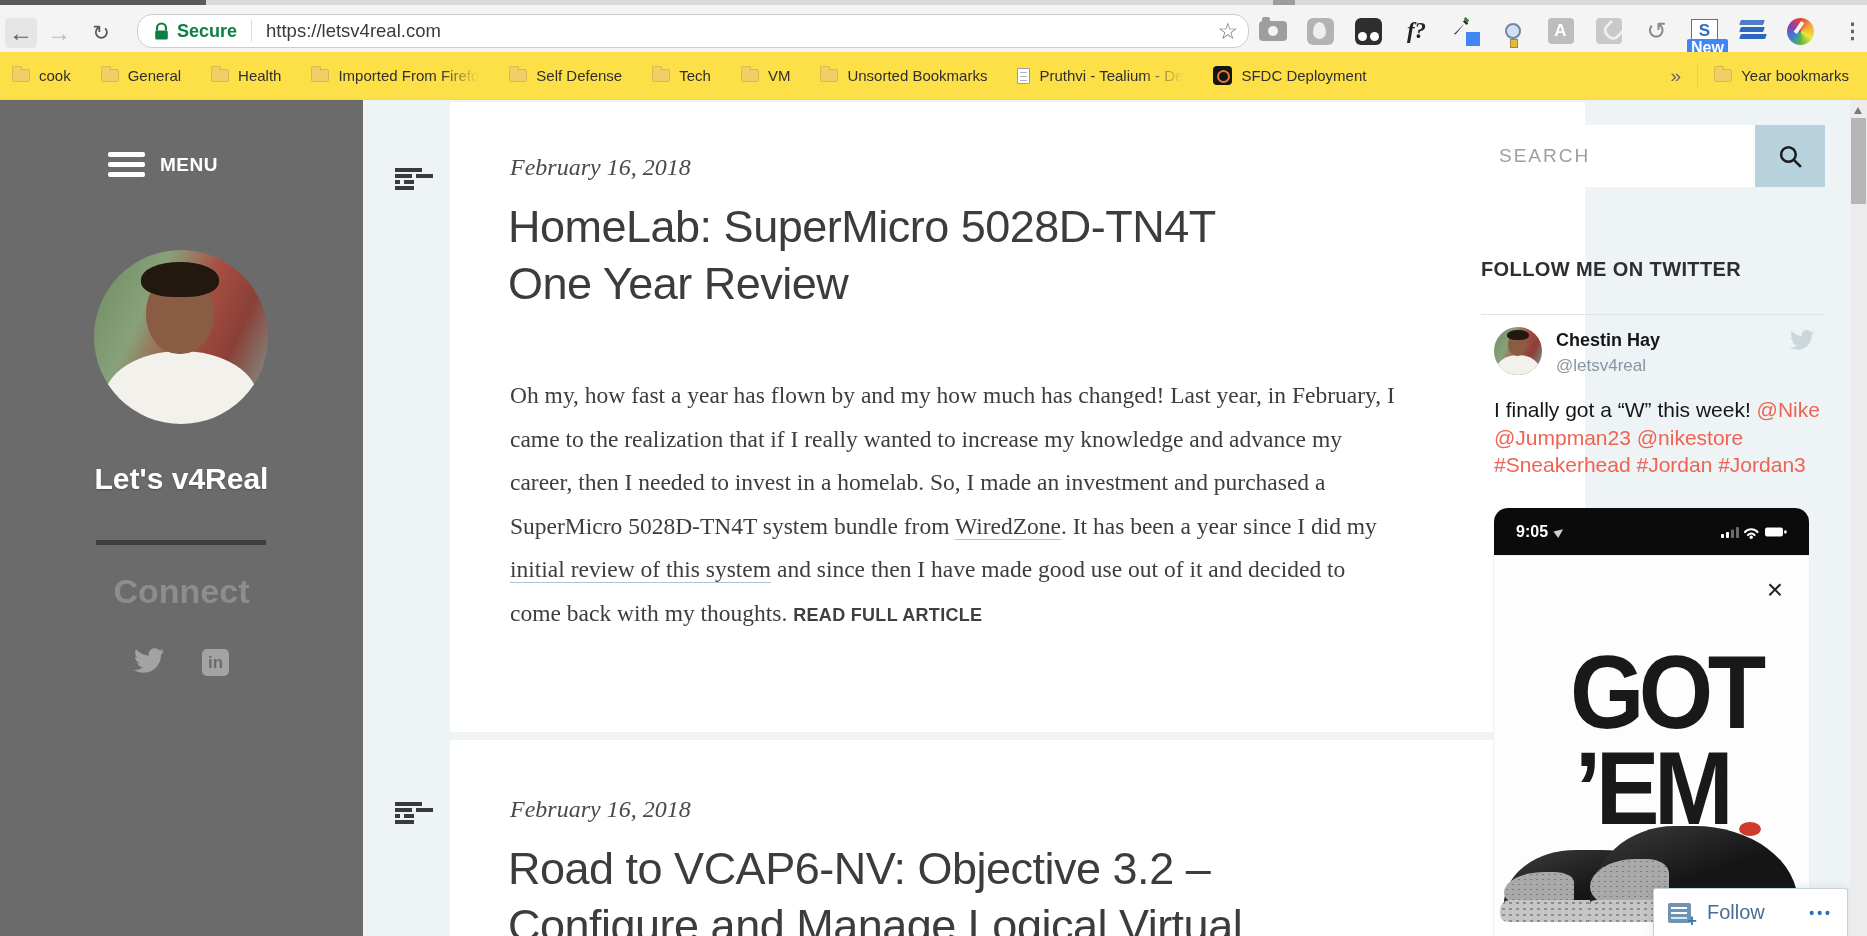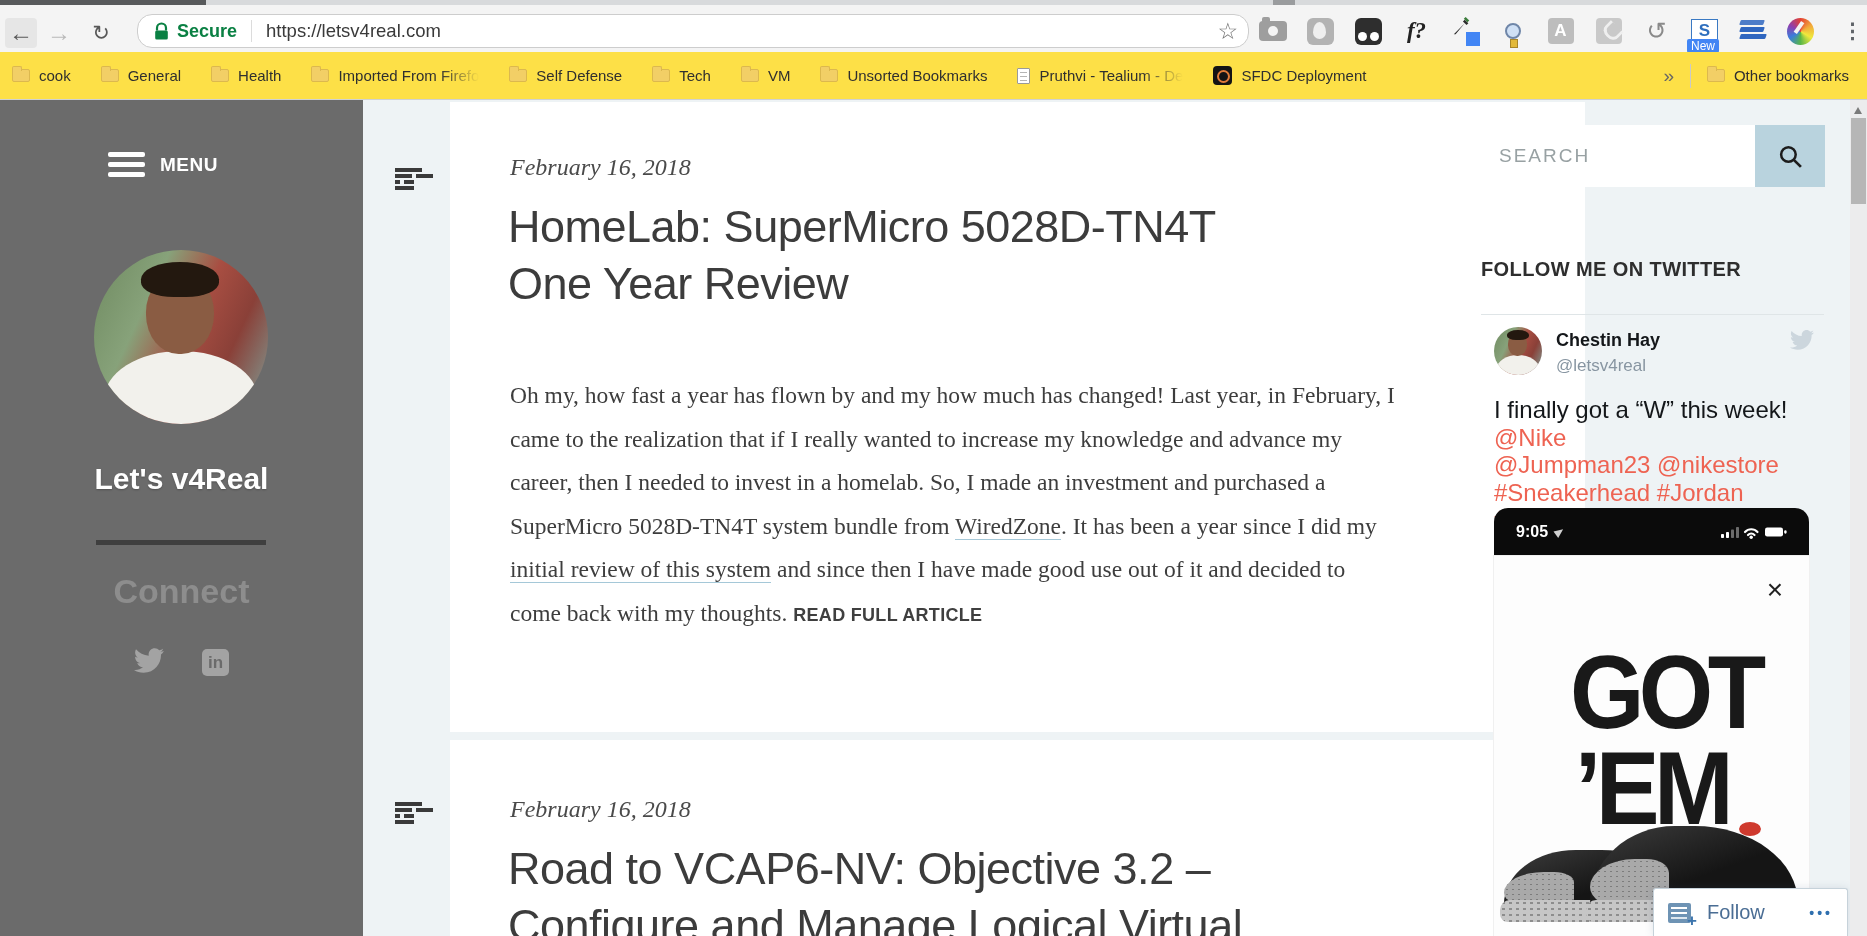--- a/index.html
+++ b/index.html
@@ -44,22 +44,22 @@
   .ext-bulb { width:16px; height:16px; border-radius:50%; background:#cfe0f5; border:2px solid #6f86a8; position:relative; }
   .ext-bulb:after { content:""; position:absolute; left:3px; top:14px; width:6px; height:7px; background:#e2b93b; border:1px solid #a8862b; }
   .ext-a { width:26px; height:26px; background:#bdbdbd; border-radius:4px; color:#fff; font-size:17px;
            font-weight:bold; display:flex; align-items:center; justify-content:center; }
   .ext-acro { width:26px; height:26px; background:#c9c9c9; border-radius:4px; position:relative; }
   .ext-acro:before { content:""; position:absolute; left:7px; top:6px; width:12px; height:12px;
                      border:3px solid #efefef; border-top:none; border-radius:0 0 50% 50%; transform:rotate(45deg); }
   .ext-history { font-size:24px; color:#8a8a8a; }
   .ext-s { width:27px; height:24px; background:#fff; border:1px solid #3a79c3; color:#2f6fbe; font-weight:bold;
            font-size:17px; display:flex; align-items:center; justify-content:center; }
-  .ext-s .badge { position:absolute; left:-1px; top:23px; background:#4285f4; color:#fff; font-size:12px;
-                  padding:0 4px; border-radius:2px; font-weight:normal; }
+  .ext-s .badge { position:absolute; left:-1px; top:23px; background:#4285f4; color:#fff; font-size:16px;
+                  padding:0 4px; border-radius:2px; font-weight:bold; }
   .ext-note { width:26px; height:22px; position:relative; }
   .ext-note i { position:absolute; left:0; width:24px; height:5px; background:#2f66c0; border-radius:1px; transform:skewX(-18deg); }
   .ext-note i:nth-child(1){ top:0; opacity:.85; } .ext-note i:nth-child(2){ top:7px; } .ext-note i:nth-child(3){ top:14px; width:26px; }
   .ext-wheel { width:27px; height:27px; border-radius:50%;
       background:conic-gradient(#e34133,#f2a93b,#efe93c,#58b647,#3a7ddb,#8e3fae,#e34133); position:relative; }
   .ext-wheel:before { content:""; position:absolute; left:10px; top:3px; width:4px; height:13px; background:#f3f3f3; transform:rotate(35deg); }
   #chrome-menu { left:1842px; top:14px; font-size:21px; color:#5f6368; font-weight:bold; }
 
   
   #bookmarksbar { left:0; top:52px; width:1867px; height:48px; background:#fde047;
@@ -134,21 +134,21 @@
                   padding:0 18px; outline:none; }
   #search-input::placeholder { color:#98a1a3; }
   #search-btn { left:1755px; top:25px; width:70px; height:62px; background:#b9d3de; border:none;
                 display:flex; align-items:center; justify-content:center; cursor:pointer; }
   #tw-heading { left:1481px; top:158px; font-size:20px; font-weight:bold; letter-spacing:.4px; color:#2e2e2e; }
   #tw-divider { left:1481px; top:214px; width:343px; height:1px; background:#dfe5e7; }
   #tw-avatar { left:1494px; top:227px; width:48px; height:48px; }
   #tw-name { left:1556px; top:230px; font-size:18px; font-weight:bold; color:#14171a; }
   #tw-handle { left:1556px; top:256px; font-size:17px; color:#8795a1; }
   #tw-bird { left:1790px; top:230px; }
-  #tw-text { left:1494px; top:296px; width:334px; font-size:24px; line-height:27.5px; }
+  #tw-text { left:1494px; top:296px; width:334px; font-size:21px; line-height:27.5px; }
   #tw-text .plain { color:#14171a; } #tw-text .tlink { color:#ee6352; cursor:pointer; }
 
   
   #phone-bar { left:1494px; top:408px; width:315px; height:48px; background:#0b0b0b; border-radius:14px 14px 0 0;
                display:flex; align-items:center; padding:0 22px; }
   #phone-time { color:#fff; font-size:16px; font-weight:bold; }
   #loc-arrow { width:0; height:0; border-left:9px solid #cfcfcf; border-top:4px solid transparent;
                border-bottom:4px solid transparent; margin-left:7px; transform:rotate(-36deg); }
   #phone-status { margin-left:auto; display:flex; }
   #phone-img { left:1494px; top:456px; width:315px; height:380px; background:#fdfdfd;
@@ -302,21 +302,21 @@
     </div>
   <div class="bm">
       <span class="sfdcicon"></span>
       <span class="bm-label">SFDC Deployment</span>
     </div>
   <div id="bm-right">
     <span id="bm-overflow">»</span>
     <span id="bm-sep"></span>
     <div class="bm" style="margin-right:6px">
       <span class="folder"></span>
-      <span class="bm-label">Other bookmarks</span>
+      <span class="bm-label">Year bookmarks</span>
     </div>
   </div>
 </div>
 
 <div id="page" class="abs">
 
   <div id="site-sidebar" class="abs">
     <div id="menu-btn" class="abs">
       <span class="bars">
           <div></div>

